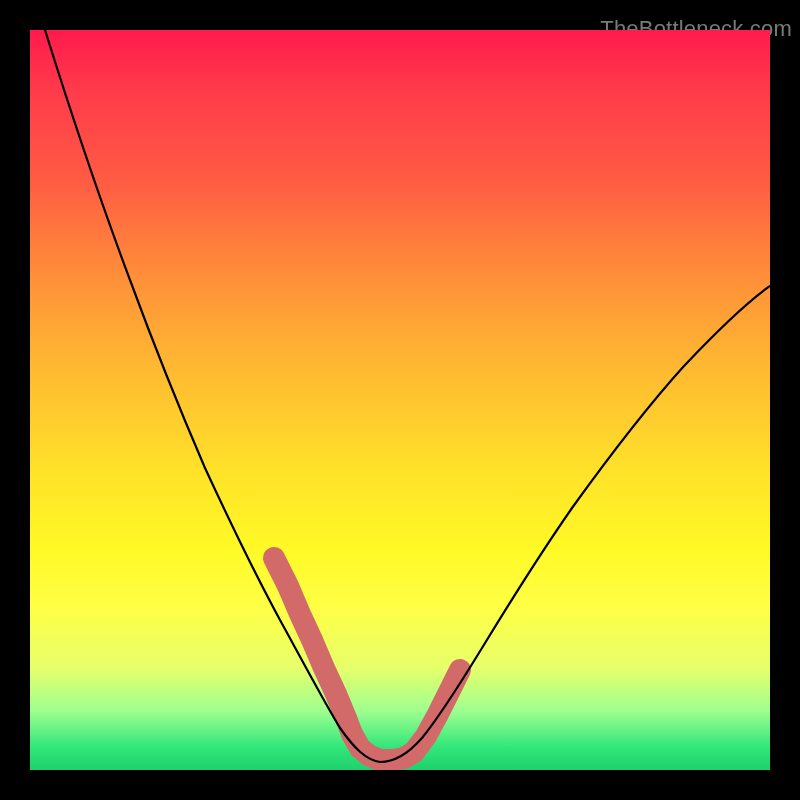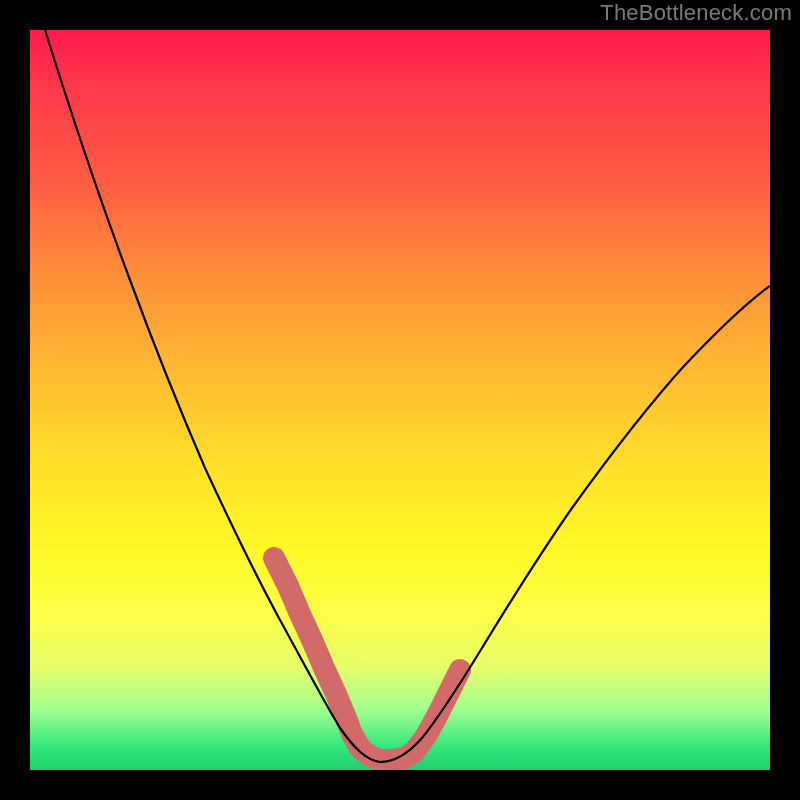--- a/index.html
+++ b/index.html
@@ -41,21 +41,21 @@
   .curve {
     position: absolute;
     left: 0;
     top: 0;
     width: 740px;
     height: 740px;
     pointer-events: none;
   }
   .watermark {
     position: absolute;
-    top: 0;
+    top: 16px;
     right: 8px;
     color: #7a7a7a;
     font-size: 22px;
     font-weight: 500;
     letter-spacing: 0.2px;
   }
 </style>
 </head>
 <body>
 

